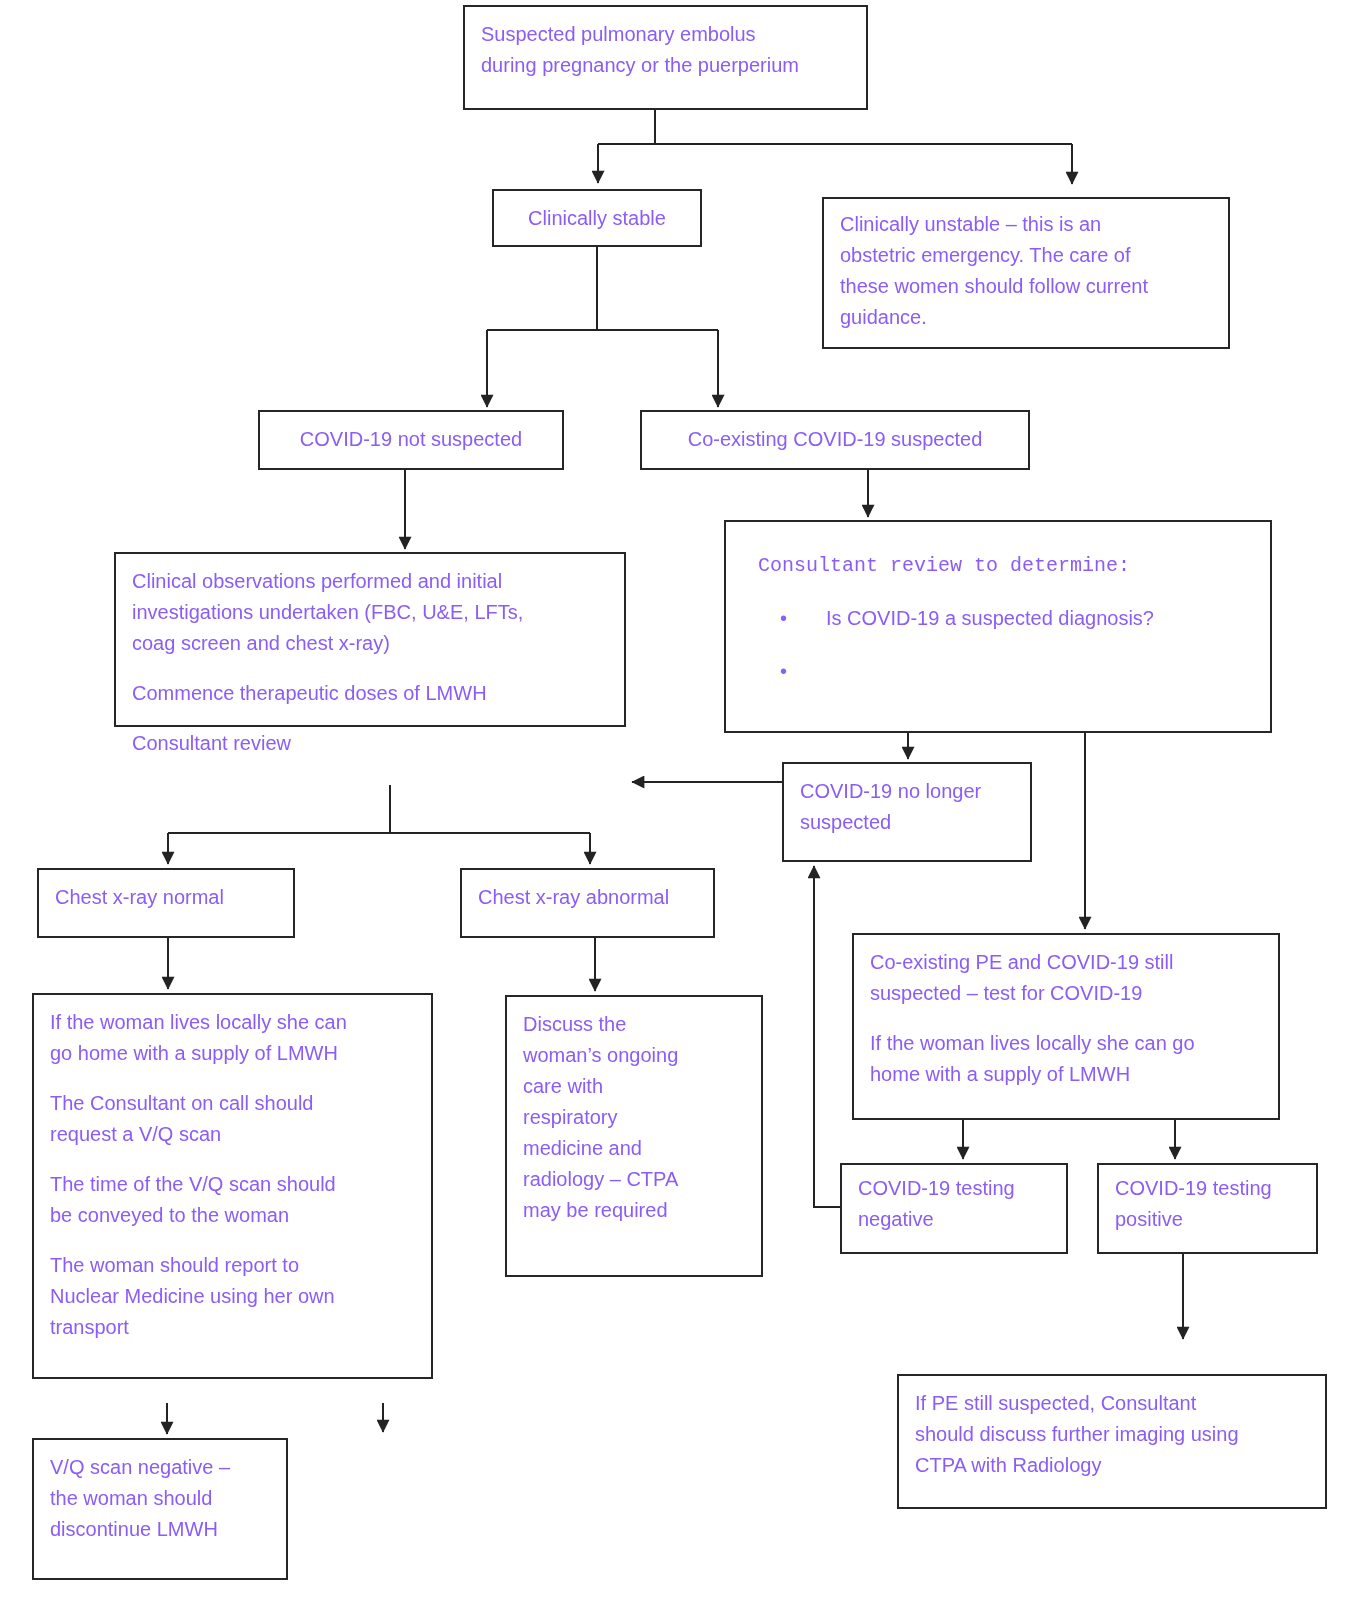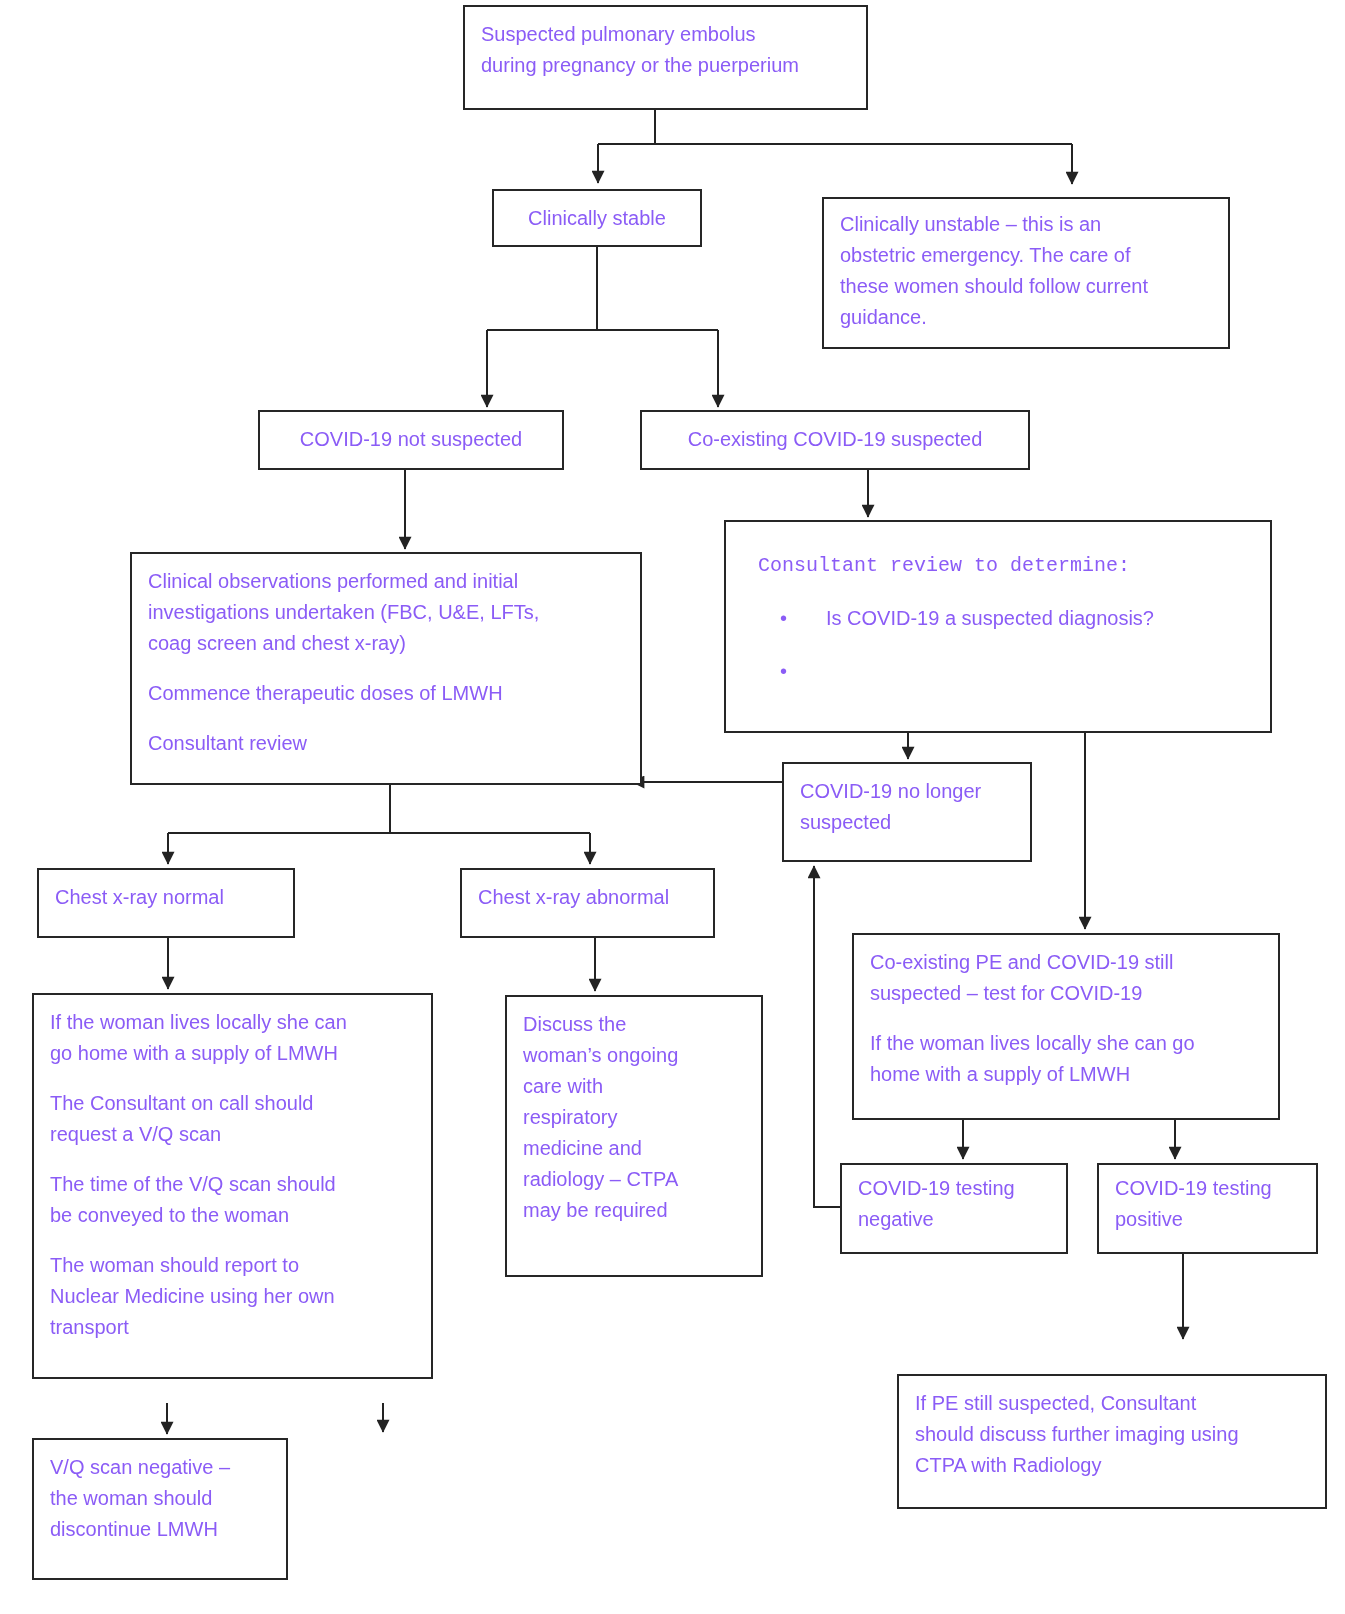--- a/index.html
+++ b/index.html
@@ -109,21 +109,21 @@
 
   <div class="box pre" style="left:822px; top:186px; width:408px; height:152px; padding-top:10px;margin-top:11px;">Clinically unstable – this is an
 obstetric emergency. The care of
 these women should follow current
 guidance.</div>
 
   <div class="box center" style="left:258px; top:410px; width:306px; height:60px;">COVID-19 not suspected</div>
 
   <div class="box center" style="left:640px; top:410px; width:390px; height:60px;">Co-existing COVID-19 suspected</div>
 
-  <div class="box" style="left:114px; top:552px; width:512px; height:233px;margin-left:16px;">
+  <div class="box" style="left:114px; top:552px; width:512px; height:175px;">
     <p>Clinical observations performed and initial
 investigations undertaken (FBC, U&amp;E, LFTs,
 coag screen and chest x-ray)</p>
     <p>Commence therapeutic doses of LMWH</p>
     <p>Consultant review</p>
   </div>
 
   <div class="box" style="left:724px; top:520px; width:548px; height:213px;">
     <p style="margin:16px;font-family:Liberation Mono, monospace;">Consultant review to determine:</p>
     <div class="bullet">

